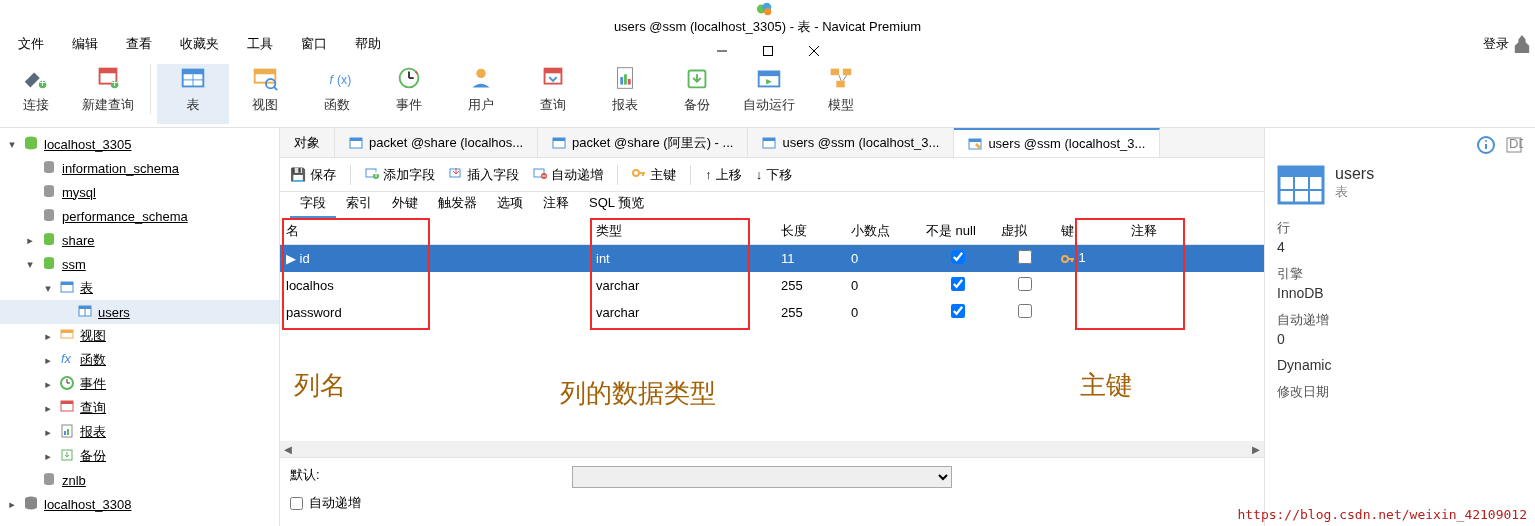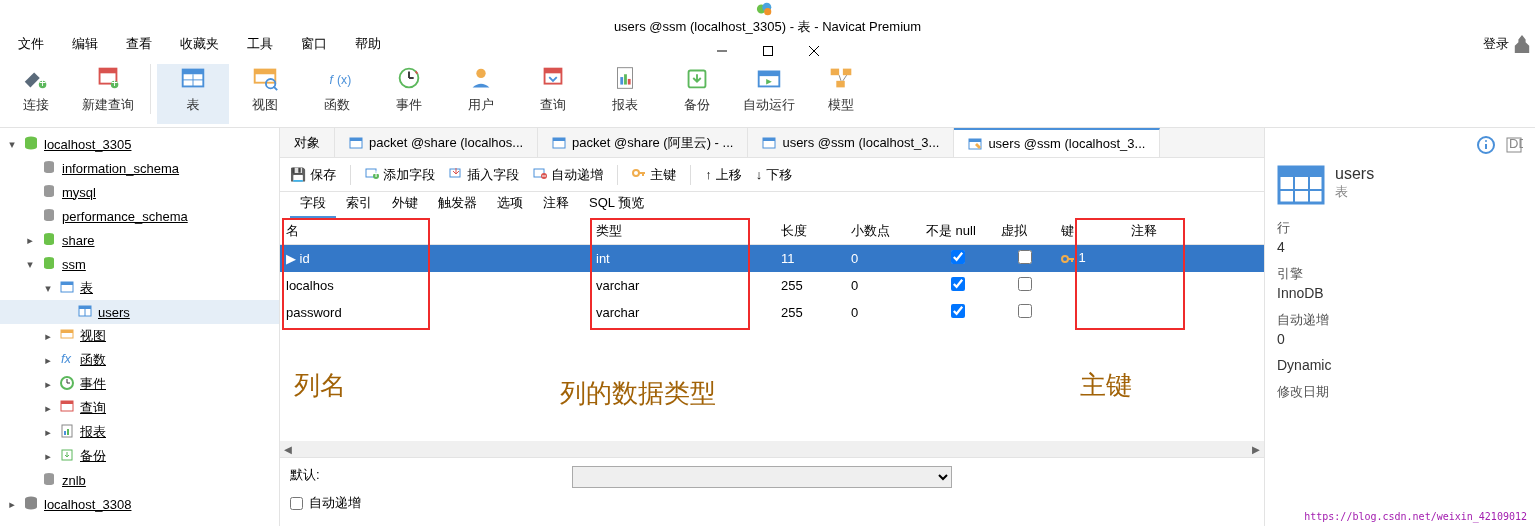--- a/index.html
+++ b/index.html
@@ -68,21 +68,21 @@
 .rightpanel { width: 270px; padding: 8px 12px; overflow: auto; }
 .rightpanel .top-icons { display: flex; justify-content: flex-end; gap: 10px; margin-bottom: 8px; }
 .rp-head { display: flex; gap: 10px; margin-bottom: 14px; }
 .rp-table-icon { width: 48px; height: 40px; }
 .rp-title { font-size: 16px; color: #333; }
 .rp-sub { font-size: 13px; color: #888; }
 .rp-group { margin-bottom: 10px; }
 .rp-label { color: #555; font-size: 13px; }
 .rp-val { color: #333; font-size: 14px; margin-top: 2px; }
 
-.watermark { position: absolute; right: 8px; bottom: 4px; color: #a21caf; font-size: 10px; font-family: monospace; }
+.watermark { position: absolute; right: 8px; bottom: 4px; color: #b91c1c; font-size: 13px; font-family: monospace; }
 
 
 </style>
 </head>
 <body>
 
 <div class="titlebar">
   <span class="logo">
     <svg viewBox="0 0 20 20">
         <circle cx="6" cy="10" r="5" fill="#6cc24a"></circle>

